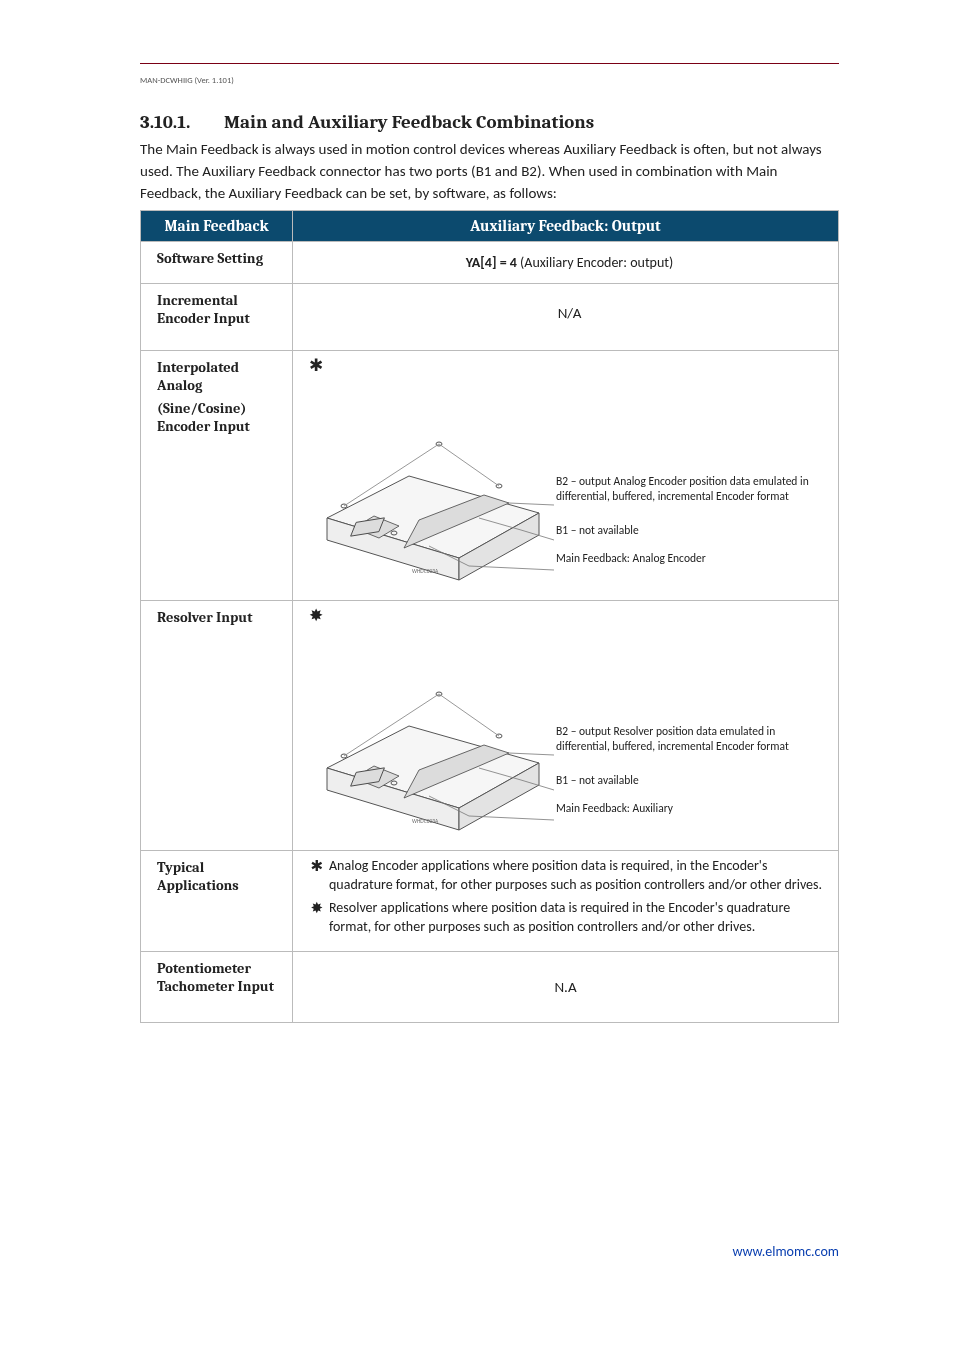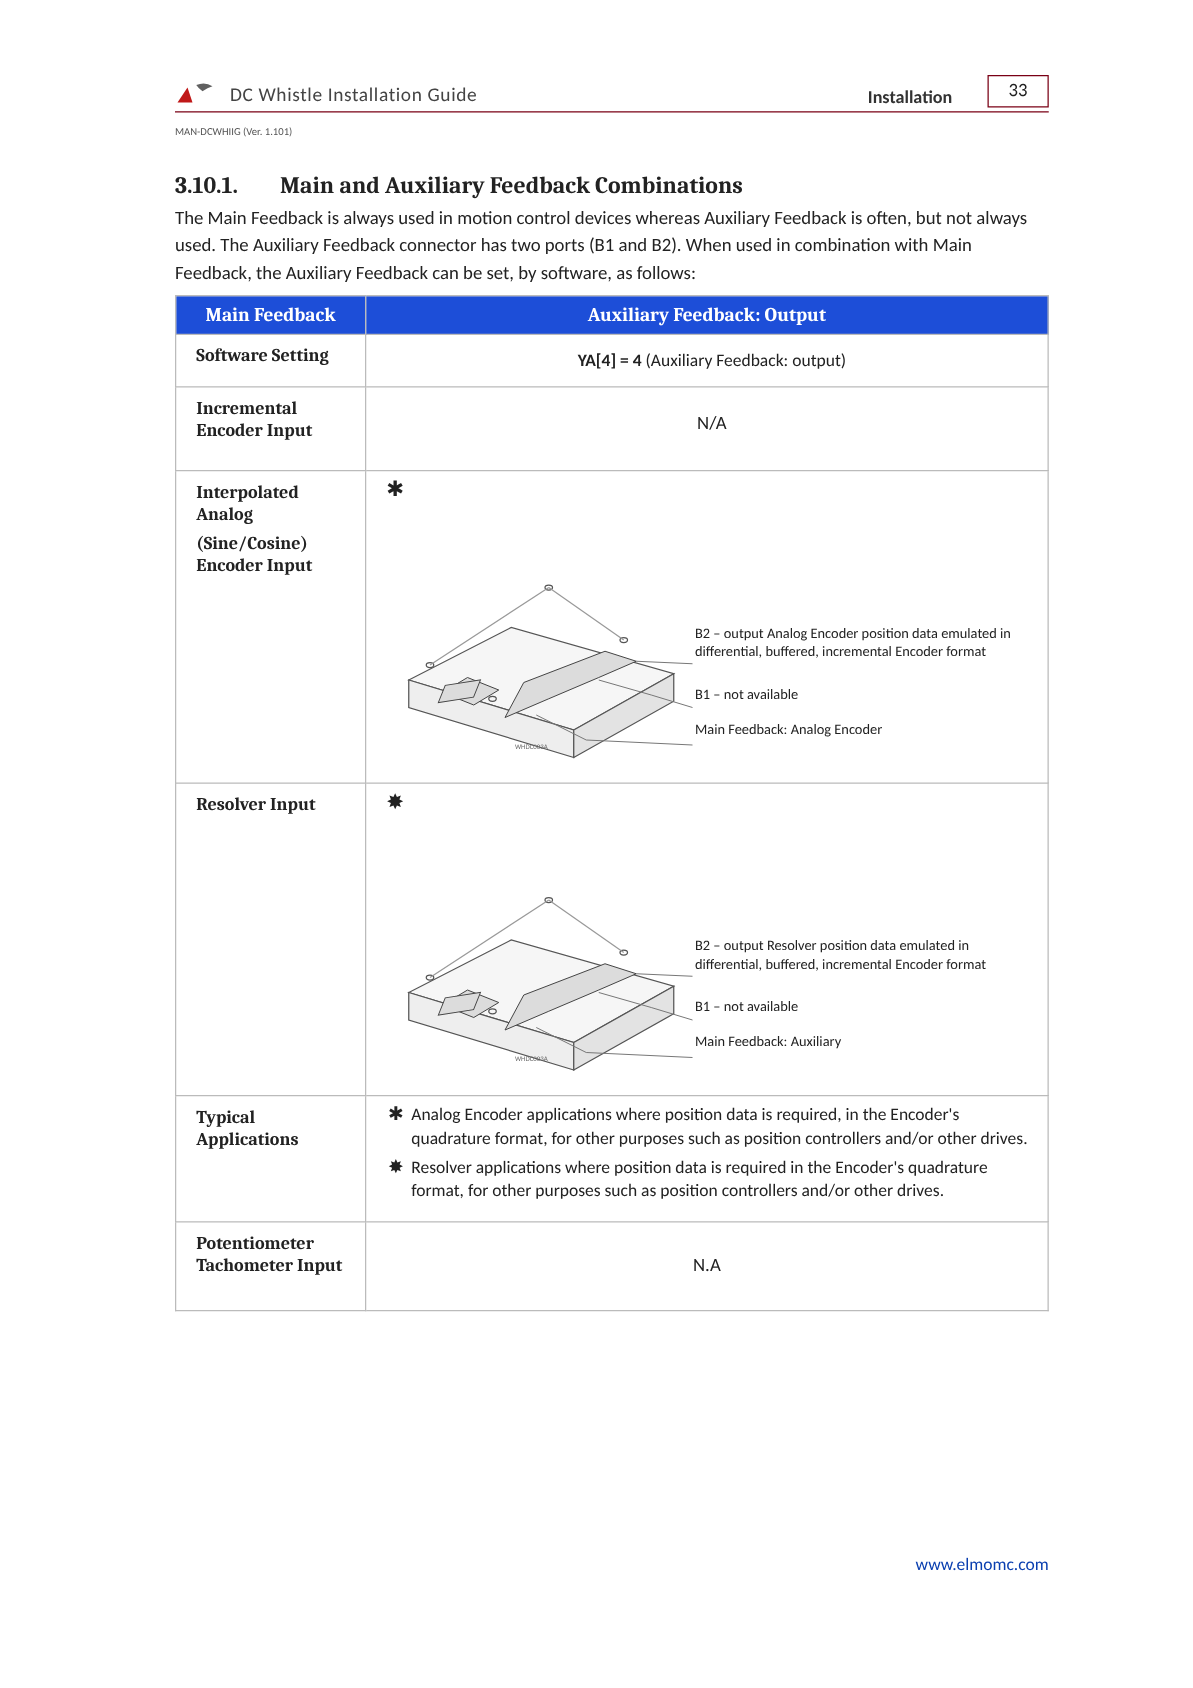--- a/index.html
+++ b/index.html
@@ -47,21 +47,21 @@
   table.fb {
     border-collapse: collapse;
     width: 100%;
   }
   table.fb td, table.fb th {
     border: 1px solid #bbb;
     vertical-align: top;
     padding-left: 16px;
   }
   table.fb th {
-    background: #1d4ed8;
+    background: #0c4a6e;
     color: #fff;
     font-family: Cambria, Georgia, serif;
     font-weight: bold;
     font-size: 15.5px;
     padding: 6px 8px;
     text-align: center;
   }
   table.fb th.col1 { width: 152px; }
   .rowlabel {
     font-family: Cambria, Georgia, serif;
@@ -93,52 +93,37 @@
     right: 115px;
     color: #0a3fb0;
     font-size: 14px;
   }
 </style>
 </head>
 <body>
 
 <div class="page">
 
-  <div class="header-row">
-    <div class="header-left">
-      <span class="logo-box">
-        <svg viewBox="0 0 36 22">
-            <path d="M2 18 L14 18 L10 6 Z" fill="#c01818"></path>
-            <path d="M17 4 Q24 1 30 5 Q26 6 22 9 Q19 7 17 4 Z" fill="#606060"></path>
-          </svg>
-      </span>
-      <span class="doc-title">DC Whistle Installation Guide</span>
-    </div>
-    <div class="header-right">
-      <span class="header-install">Installation</span>
-      <span class="page-num-box">33</span>
-    </div>
-  </div>
   <hr class="divider">
   <div class="doc-code">MAN-DCWHIIG (Ver. 1.101)</div>
 
   <div class="sec-head">
     <span class="sec-num">3.10.1.</span><span>Main and Auxiliary Feedback Combinations</span>
   </div>
   <p class="intro">The Main Feedback is always used in motion control devices whereas Auxiliary Feedback is often, but not always used. The Auxiliary Feedback connector has two ports (B1 and B2). When used in combination with Main Feedback, the Auxiliary Feedback can be set, by software, as follows:</p>
 
   <table class="fb">
     <tbody>
         <tr>
       <th class="col1">Main Feedback</th>
       <th>Auxiliary Feedback: Output</th>
     </tr>
     <tr>
       <td class="rowlabel">Software Setting</td>
-      <td class="ya-cell"><span class="ya-key">YA[4] = 4</span><span> (Auxiliary Feedback: output)</span></td>
+      <td class="ya-cell"><span class="ya-key">YA[4] = 4</span><span> (Auxiliary Encoder: output)</span></td>
     </tr>
     <tr>
       <td class="rowlabel">Incremental Encoder Input</td>
       <td class="na-cell">N/A</td>
     </tr>
     <tr>
       <td class="rowlabel">
         <div>Interpolated Analog</div>
         <div style="height:4px"></div>
         <div>(Sine/Cosine) Encoder Input</div>

